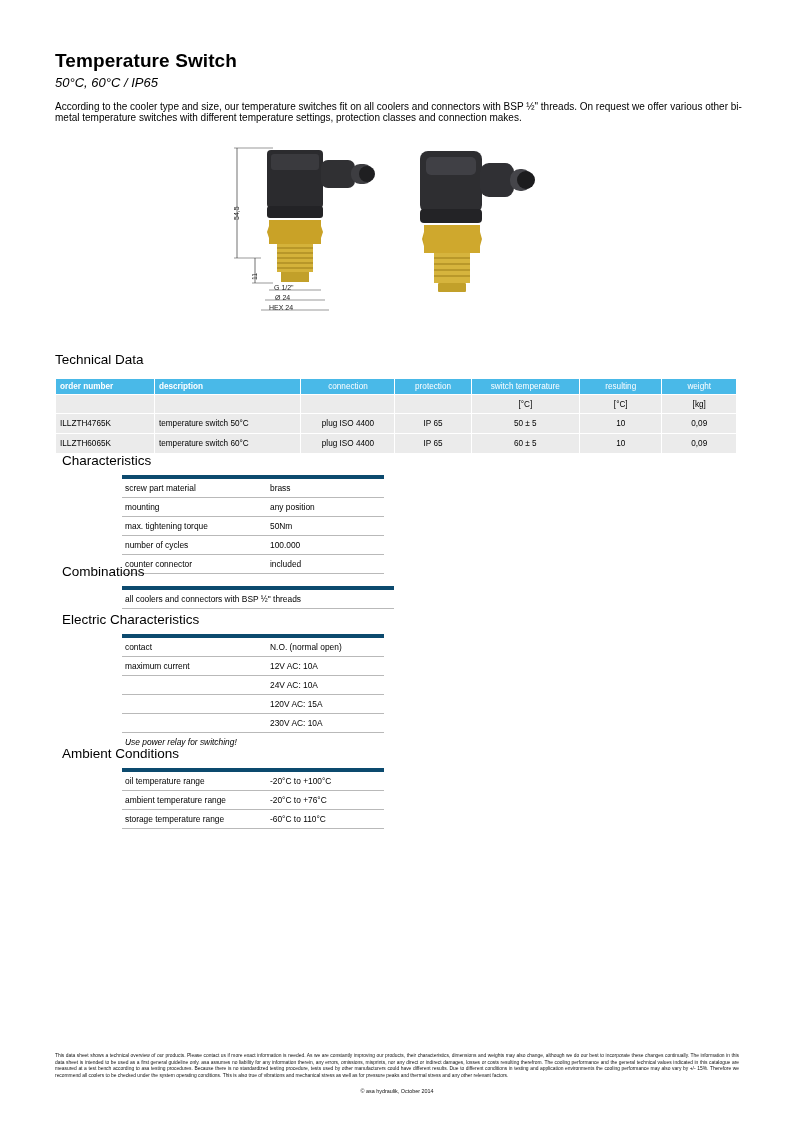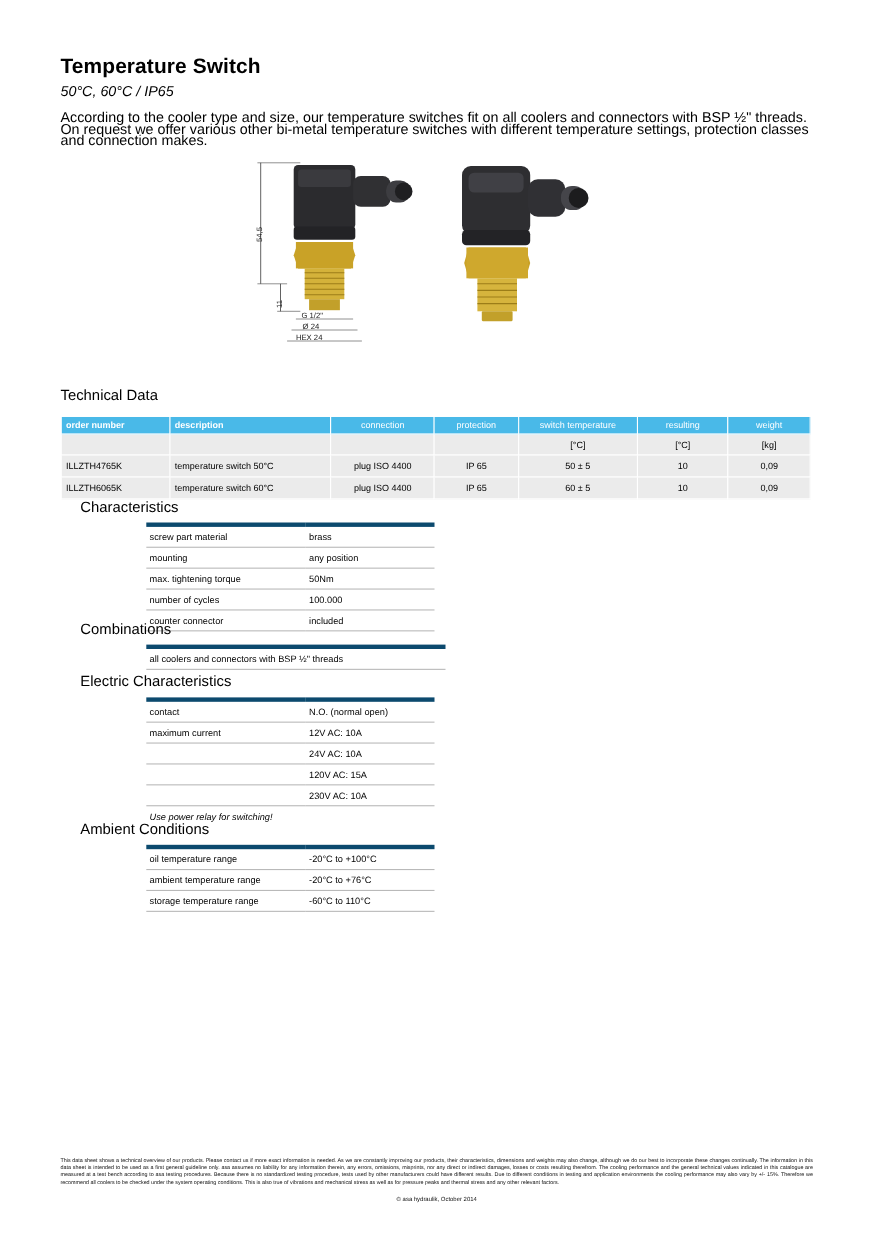--- a/index.html
+++ b/index.html
@@ -37,21 +37,21 @@
     margin: 0;
     line-height: 22px;
   }
   .subtitle {
     font-size: 13px;
     margin: 3px 0 0 0;
     line-height: 16px;
     font-style: italic;
   }
   .intro {
-    font-size: 13px;
+    font-size: 10px;
     line-height: 10.5px;
     margin-top: 11px;
     width: 690px;
     text-align: left;
   }
 
   
   .logo-block {
     position: absolute;
     right: 47px;
@@ -143,21 +143,21 @@
   table.tech td.left {
     text-align: left;
   }
   table.tech tr.units td {
     height: 12px;
   }
 
   
   .spec-section {
     position: absolute;
-    left: 73px;
+    left: 62px;
   }
   .spec-section .h2 {
     margin-bottom: 6px;
   }
   table.spec {
     border-collapse: collapse;
     font-size: 8.4px;
     margin-left: 60px;
   }
   table.spec td {

